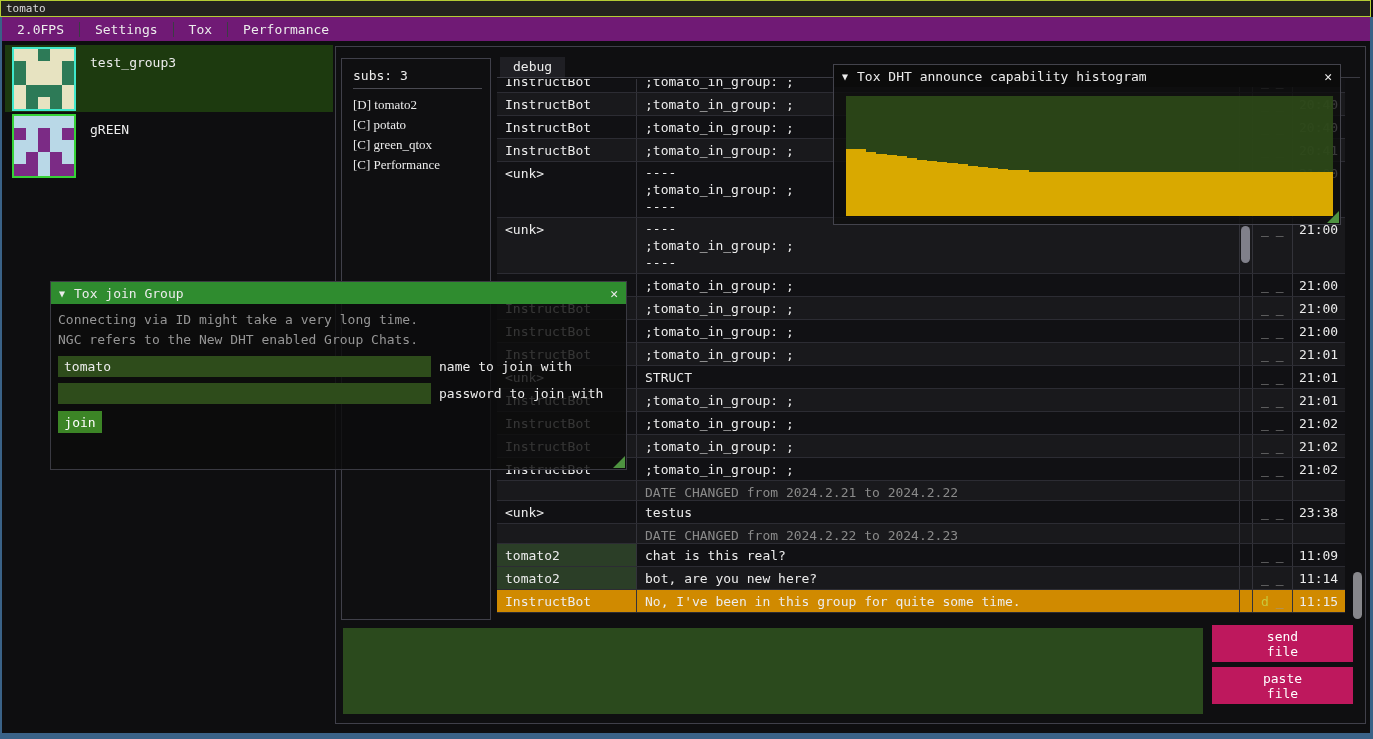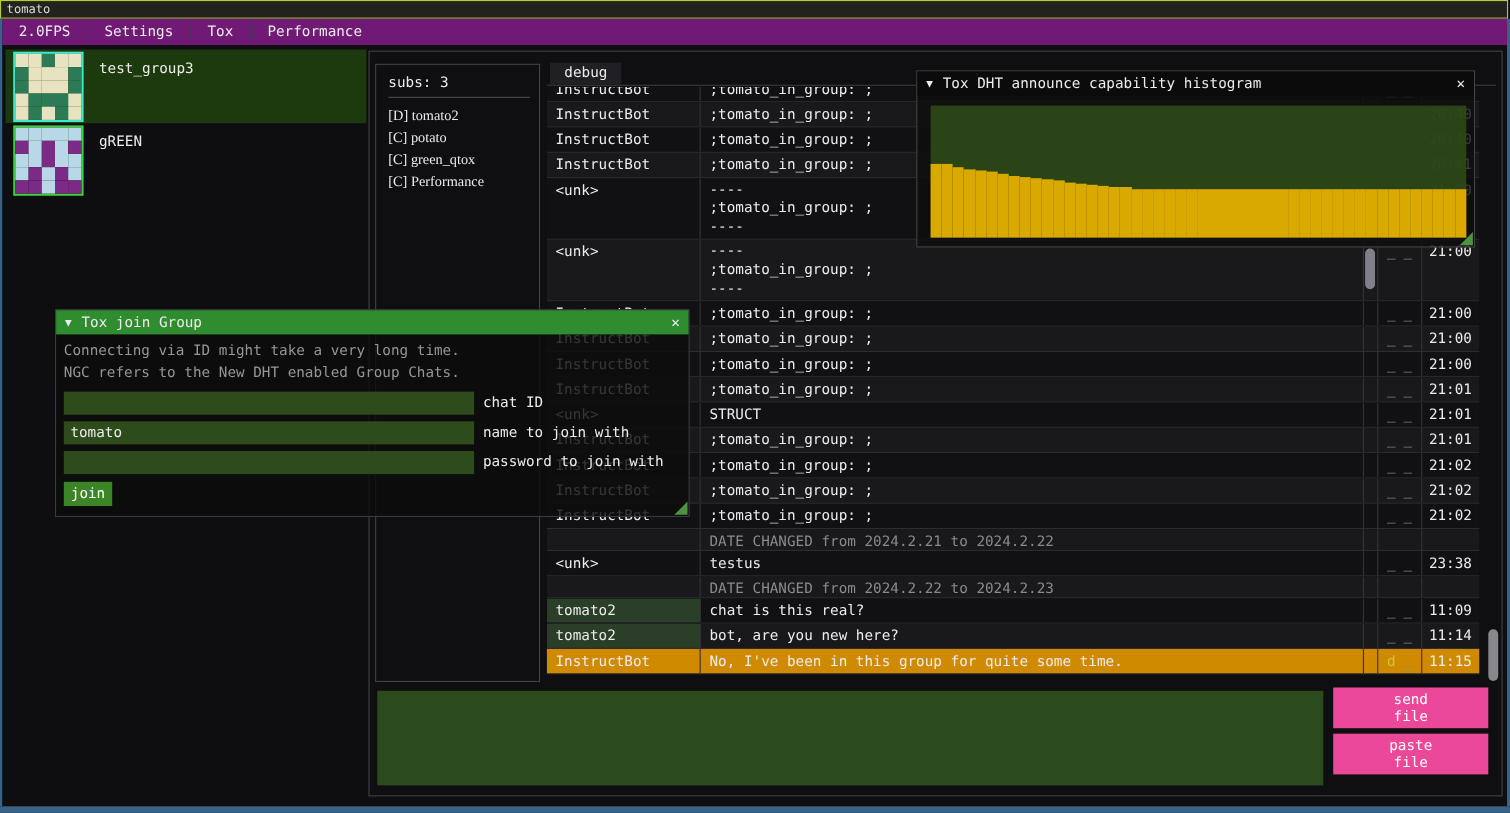--- a/index.html
+++ b/index.html
@@ -66,21 +66,21 @@
   .daterow .c-msg{color:#8a8a8a;}
 
   
   #inner-scroll-handle{position:absolute;left:1241px;top:226px;width:9px;height:37px;
     background:#80808a;border-radius:5px;}
   #main-scroll-handle{position:absolute;left:1353px;top:572px;width:9px;height:47px;
     background:#87878c;border-radius:5px;}
 
   
   #composer-input{position:absolute;left:343px;top:628px;width:860px;height:86px;background:#2b4a1d;}
-  .file-btn{position:absolute;left:1212px;width:141px;height:37px;background:#ec4899;color:#fff;
+  .file-btn{position:absolute;left:1212px;width:141px;height:37px;background:#be185d;color:#fff;
     display:flex;flex-direction:column;align-items:center;justify-content:center;line-height:15px;}
   #send-file-btn{top:625px;}
   #paste-file-btn{top:667px;}
 
   
   #hist-win{position:absolute;left:833px;top:64px;width:508px;height:161px;box-sizing:border-box;
     background:rgba(14,14,14,0.8);border:1px solid #43434c;z-index:5;}
   .win-titlebar{height:22px;display:flex;align-items:center;padding:0 8px;box-sizing:border-box;}
   #hist-win .win-titlebar{background:#0b0b0b;}
   .collapse-arrow{font-size:10px;margin-right:9px;}
@@ -436,24 +436,20 @@
     <div class="win-titlebar">
       <span class="collapse-arrow">▼</span>
       <span>Tox join Group</span>
       <span class="win-close">✕</span>
     </div>
     <div id="join-hints">
       <div>Connecting via ID might take a very long time.</div>
       <div>NGC refers to the New DHT enabled Group Chats.</div>
     </div>
     <div class="jg-row">
-      <div class="jg-input"></div>
-      <div class="jg-label">chat ID</div>
-    </div>
-    <div class="jg-row">
       <div class="jg-input">tomato</div>
       <div class="jg-label">name to join with</div>
     </div>
     <div class="jg-row">
       <div class="jg-input"></div>
       <div class="jg-label">password to join with</div>
     </div>
     <div id="join-btn">join</div>
     <div class="resize-grip"></div>
   </div>

